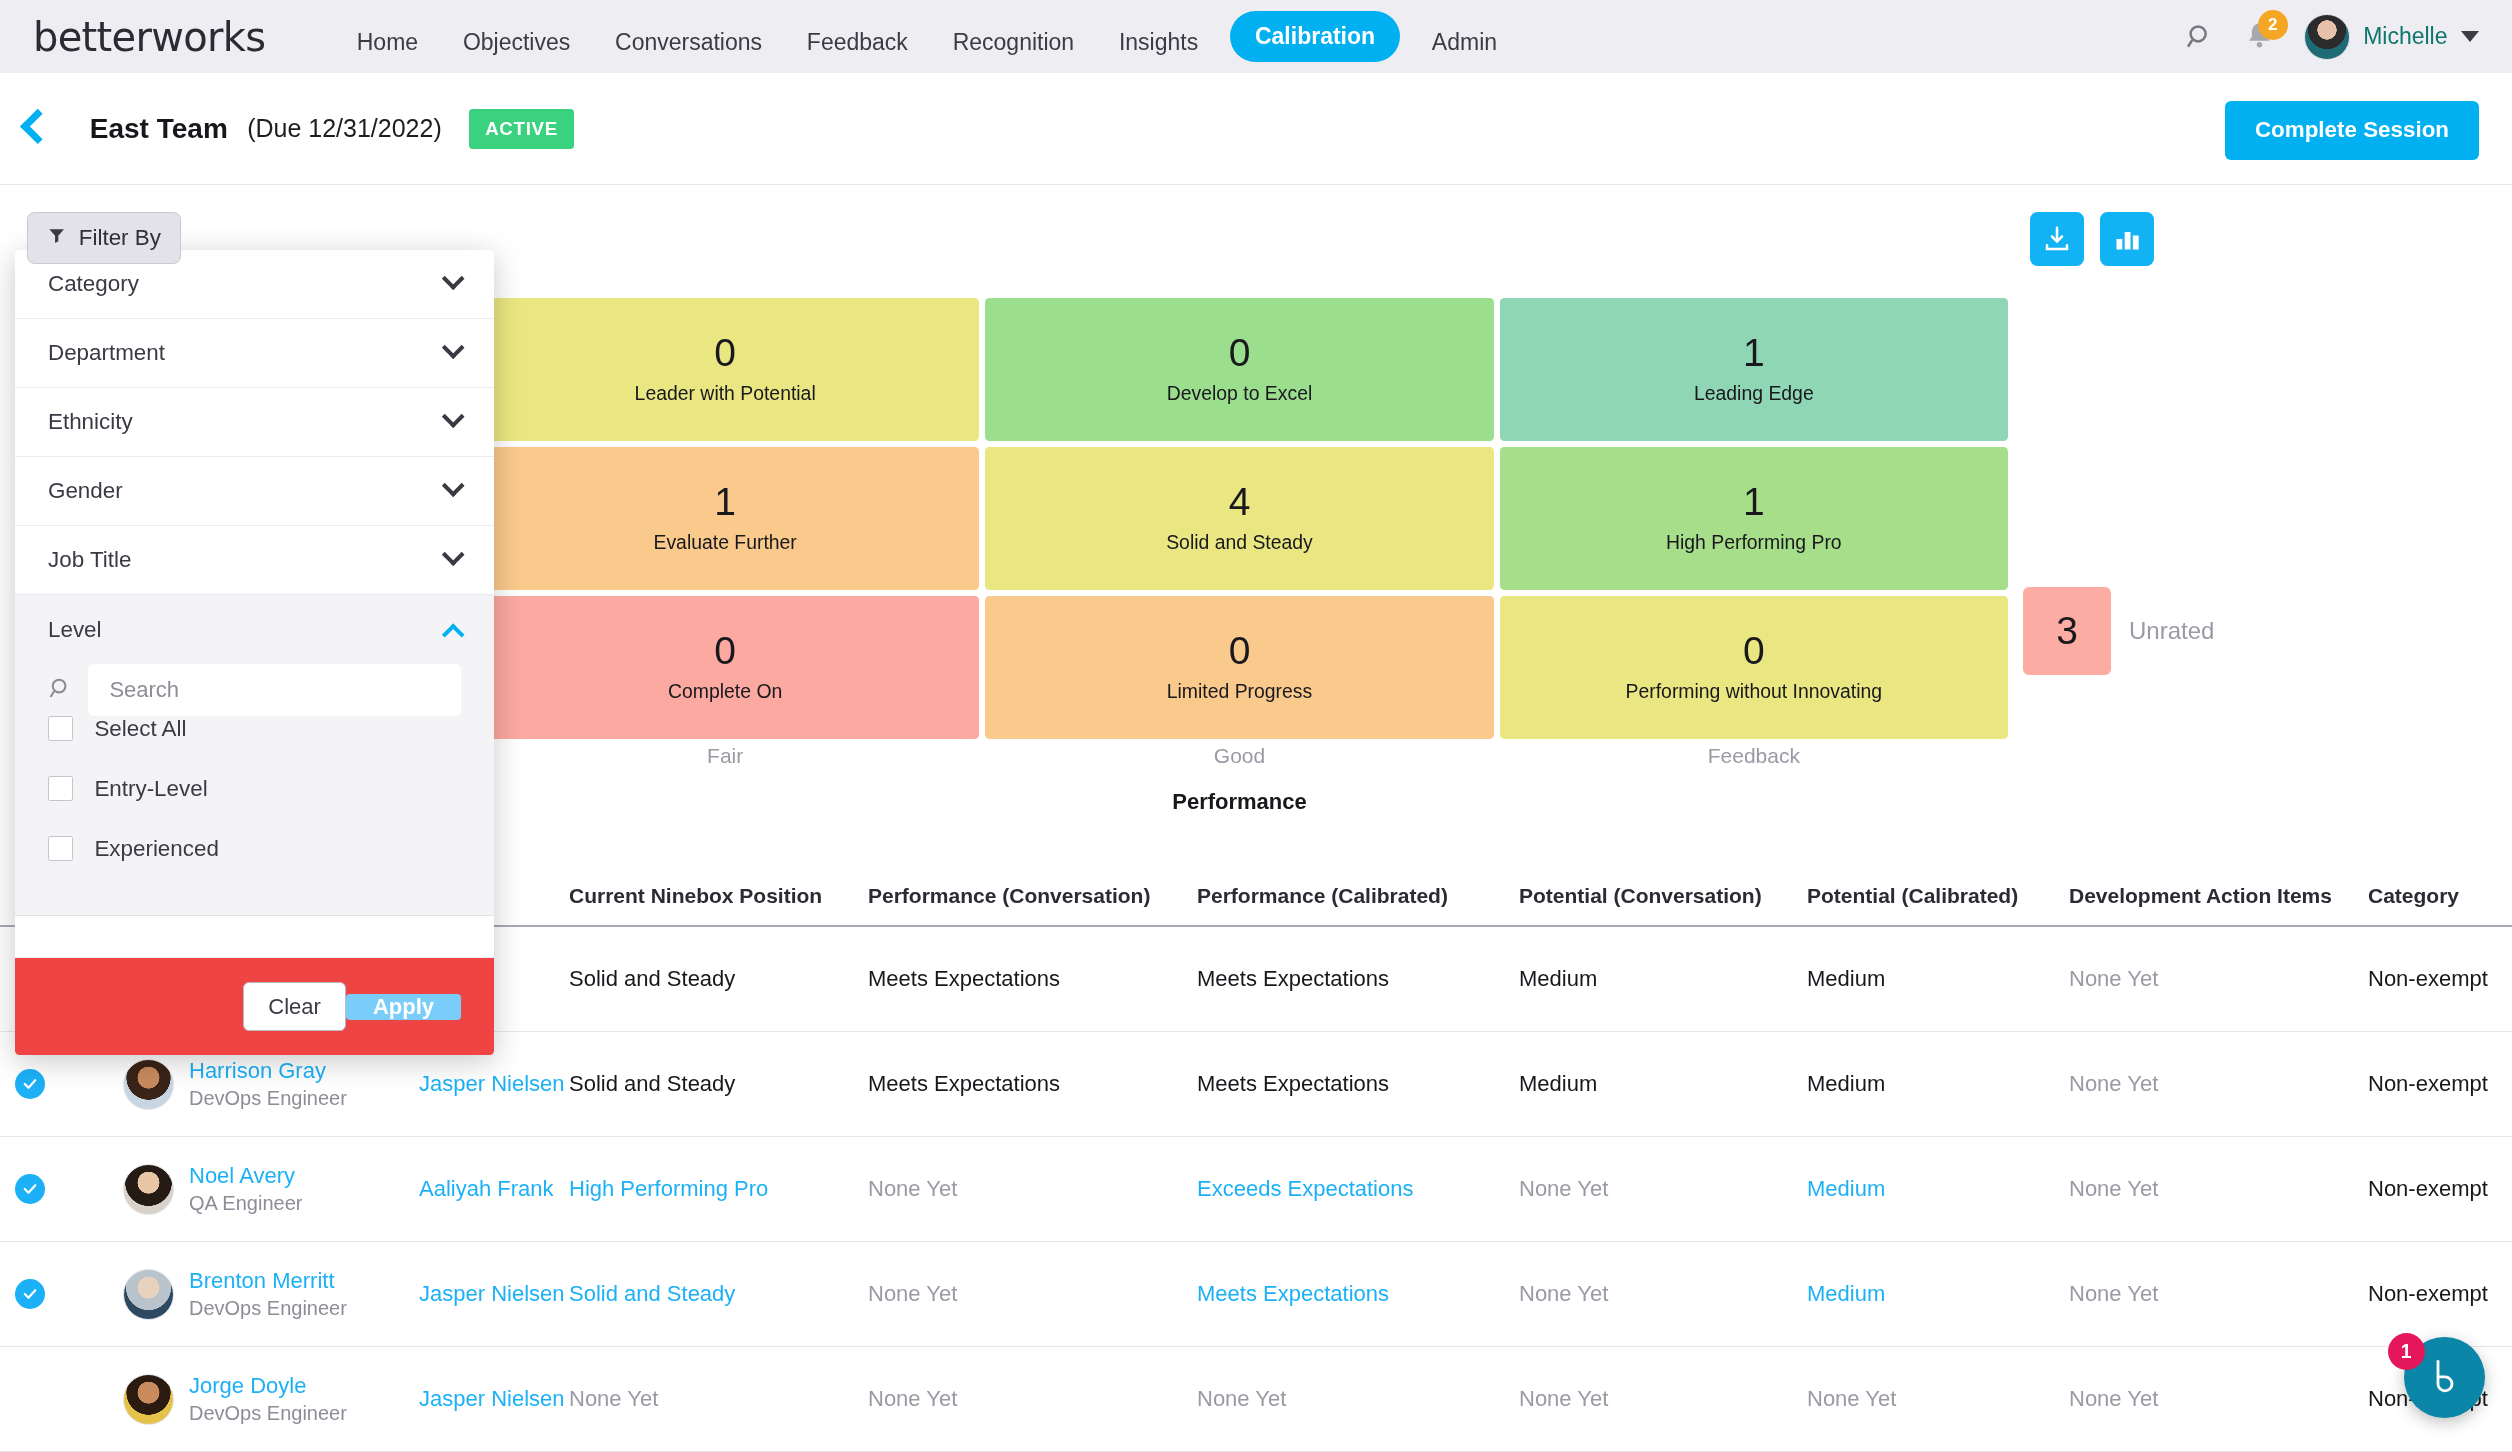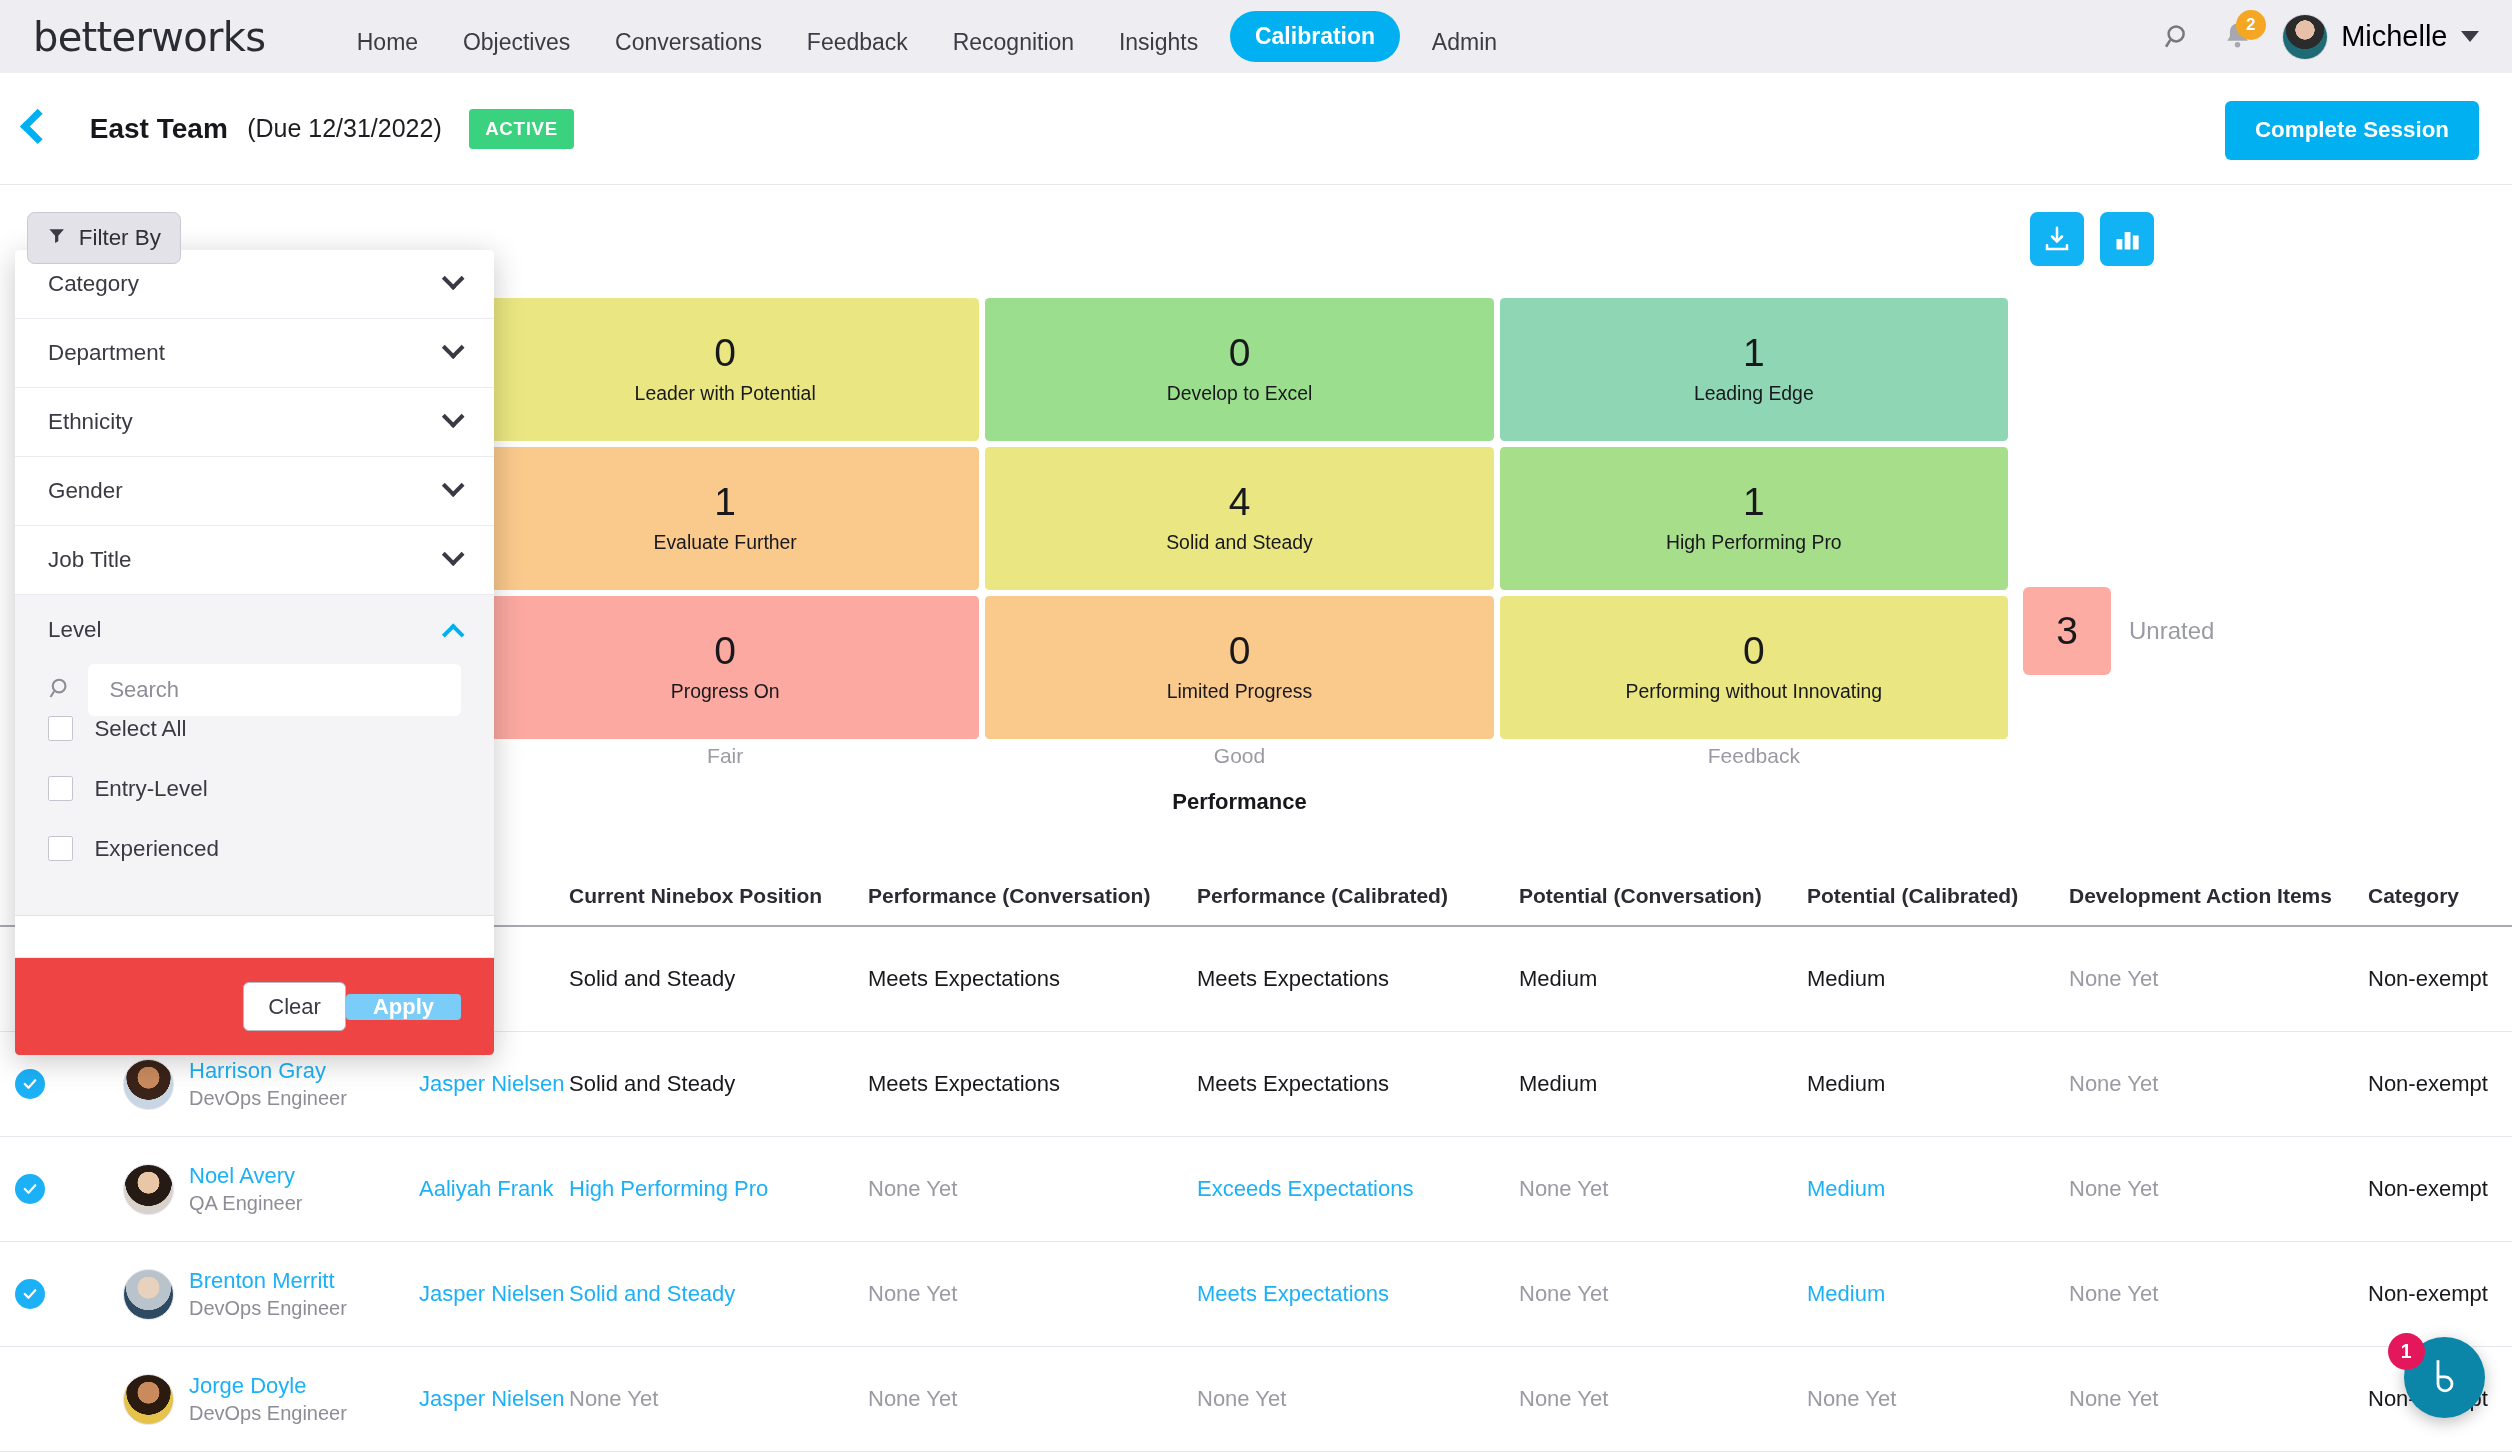--- a/index.html
+++ b/index.html
@@ -43,21 +43,21 @@
     width: 30px; height: 30px; border-radius: 50%;
     background: #f5a623; color: #fff; font-size: 17px; font-weight: 700;
     display: flex; align-items: center; justify-content: center;
   }
   .avatar-wrap { display: flex; align-items: center; gap: 13.5px; cursor: pointer; }
   .avatar {
     width: 46px; height: 46px; border-radius: 50%;
     background: radial-gradient(circle at 50% 34%, #e6c0a8 0 26%, #2b2b2b 27% 52%, #1f6b75 53% 100%);
     border: 1.5px solid #dcdce4;
   }
-  .username { font-size: 29px; color: #000000; font-weight: 400; }
+  .username { font-size: 23px; color: #0f766e; font-weight: 400; }
   .caret-down {
     width: 0; height: 0; border-left: 9.7px solid transparent;
     border-right: 9.7px solid transparent; border-top: 11.2px solid #3b3b44;
   }
 
   
   .pagehead {
     position: absolute; left: 0; top: 73px; width: 2512px; height: 112px;
     background: #fff; border-bottom: 1.5px solid #e6e6ec;
     display: flex; align-items: center;
@@ -318,21 +318,21 @@
       <div class="cell" id="cell4" style="background: rgb(234, 231, 130);">
         <div class="cnum">4</div>
         <div class="clabel">Solid and Steady</div>
       </div>
       <div class="cell" id="cell5" style="background: rgb(167, 222, 137);">
         <div class="cnum">1</div>
         <div class="clabel">High Performing Pro</div>
       </div>
       <div class="cell" id="cell6" style="background: rgb(251, 169, 161);">
         <div class="cnum">0</div>
-        <div class="clabel">Progress On</div>
+        <div class="clabel">Complete On</div>
       </div>
       <div class="cell" id="cell7" style="background: rgb(250, 201, 140);">
         <div class="cnum">0</div>
         <div class="clabel">Limited Progress</div>
       </div>
       <div class="cell" id="cell8" style="background: rgb(234, 231, 130);">
         <div class="cnum">0</div>
         <div class="clabel">Performing without Innovating</div>
       </div>
     </div>

